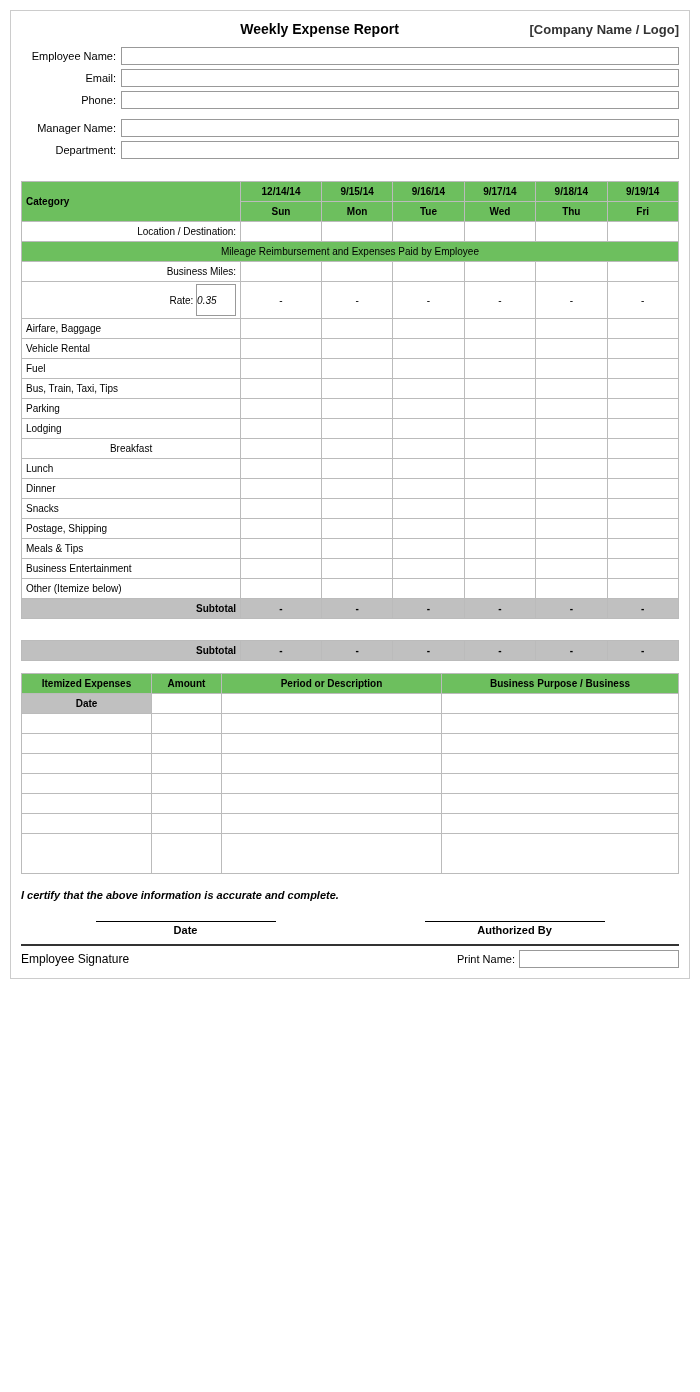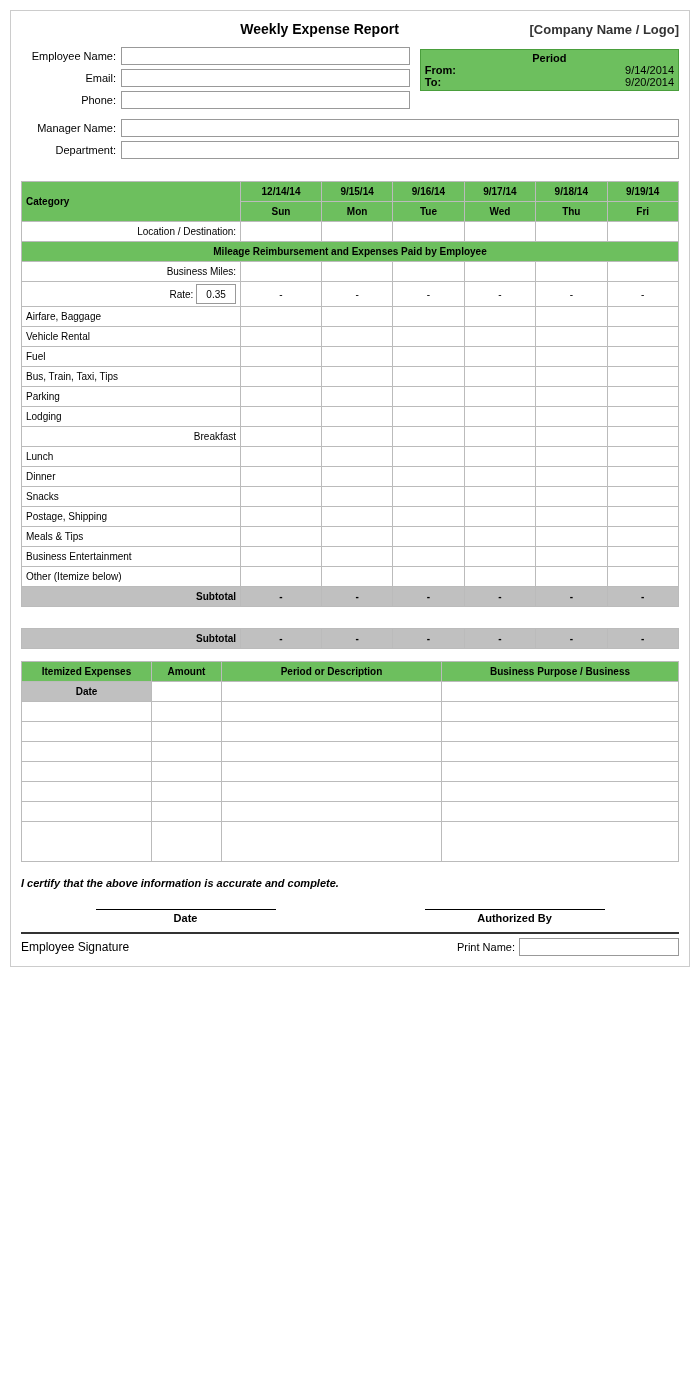--- a/index.html
+++ b/index.html
@@ -88,39 +88,40 @@
       min-width: 130px;
       font-size: 10px;
     }
     .header-green {
       background: #6dbf5e;
       font-weight: bold;
       font-size: 10px;
     }
     .section-header-green {
       background: #6dbf5e;
-      font-weight: bold;
+      font-weight: normal;
       font-size: 11px;
       text-align: left;
       padding-left: 6px;
     }
     .subtotal-row td {
       background: #c0c0c0;
       font-weight: bold;
     }
     .subtotal-label {
       text-align: right !important;
       padding-right: 4px;
     }
     .rate-input-small {
       border: 1px solid #999;
       width: 40px;
-      text-align: center;
+      text-align: left;
       font-size: 10px;
-      height: 20px;
+      height: 32px;
+      font-style: italic;
     }
     .itemized-section {
       width: 100%;
       border-collapse: collapse;
       margin-top: 4px;
     }
     .itemized-section td, .itemized-section th {
       border: 1px solid #bbb;
       padding: 2px 4px;
       font-size: 10px;
@@ -181,33 +182,20 @@
       <div class="field-row">
         <span class="field-label">Email:</span>
         <div class="field-input"></div>
       </div>
       <div class="field-row">
         <span class="field-label">Phone:</span>
         <div class="field-input"></div>
       </div>
     </div>
 
-    <div style="flex:0.8; padding-top:2px;">
-      <div class="period-box">
-        <div class="period-title">Period</div>
-        <div class="period-row">
-          <span>From:</span>
-          <span>9/14/2014</span>
-        </div>
-        <div class="period-row">
-          <span>To:</span>
-          <span>9/20/2014</span>
-        </div>
-      </div>
-    </div>
   </div>
 
   <div style="display:flex; gap:10px; margin-bottom:18px;">
     <div style="flex:1;">
       <div class="field-row">
         <span class="field-label">Manager Name:</span>
         <div class="field-input"></div>
       </div>
       <div class="field-row">
         <span class="field-label">Department:</span>
@@ -324,21 +312,21 @@
       <tr>
         <td class="label-cell" style="text-align:left; padding-left:4px;">Lodging</td>
         <td></td>
           <td></td>
           <td></td>
           <td></td>
           <td></td>
           <td></td>
       </tr>
       <tr>
-        <td class="label-cell" style="text-align:right; padding-left:4px;">Breakfast</td>
+        <td class="label-cell" style="text-align:center; padding-left:4px;">Breakfast</td>
         <td></td>
           <td></td>
           <td></td>
           <td></td>
           <td></td>
           <td></td>
       </tr>
       <tr>
         <td class="label-cell" style="text-align:left; padding-left:4px;">Lunch</td>
         <td></td>

